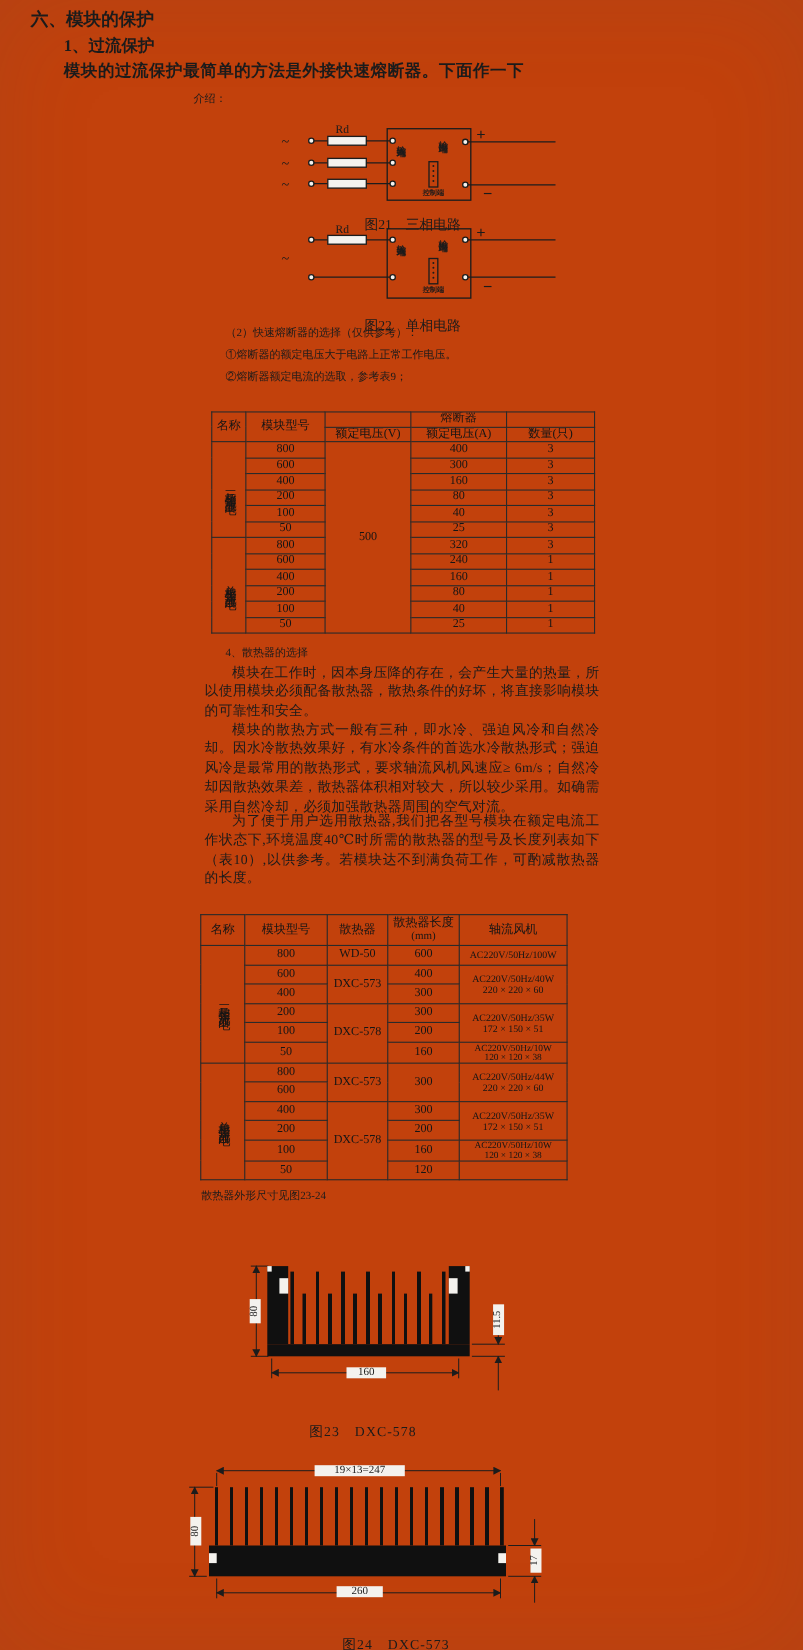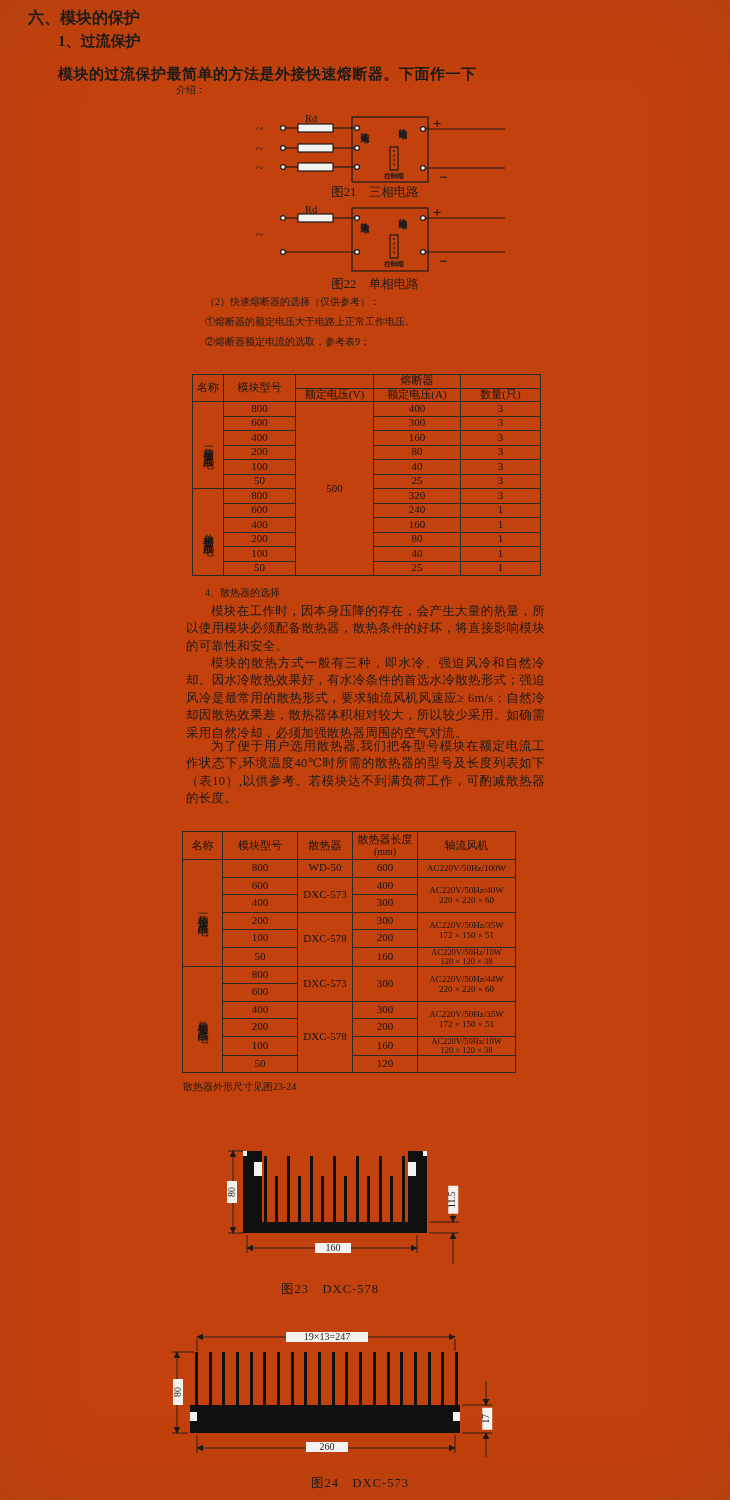--- a/index.html
+++ b/index.html
@@ -13,21 +13,21 @@
     font-family:"Liberation Serif","DejaVu Serif",serif;
     color:#1b1b1b;
     overflow:hidden;
   }
   .abs{position:absolute;}
   .heading{font-family:"Liberation Sans","DejaVu Sans",sans-serif;font-weight:700;font-size:16px;}
   .sub{font-size:15px;font-weight:600;}
   .intro{font-size:15px;font-weight:600;letter-spacing:.5px;}
   .small{font-size:10px;}
   .tbltitle{font-size:12.5px;letter-spacing:2px;}
-  .caption{font-size:12.5px;text-align:center;}
+  .caption{font-size:12.5px;text-align:center;margin-top:12px;}
   
   .fig{position:absolute;}
   .fig svg{position:absolute;left:0;top:0;}
   .aclab{position:absolute;font-size:13px;line-height:1;}
   .rdlab{position:absolute;font-size:10.5px;line-height:1;font-family:"Liberation Serif",serif;}
   .vlabel{position:absolute;writing-mode:vertical-rl;text-orientation:upright;
     font-family:"Liberation Sans","DejaVu Sans",sans-serif;
     font-weight:700;font-size:8.5px;line-height:1;letter-spacing:1px;}
   .ctrl{position:absolute;font-size:6.5px;line-height:1;text-align:center;
     font-family:"Liberation Sans",sans-serif;font-weight:700;}
@@ -57,21 +57,21 @@
     text-align:center;padding:0 1px;font-family:"Liberation Serif",serif;}
   .rot{transform:rotate(-90deg);transform-origin:center center;}
 </style>
 </head>
 <body>
 
 <div id="page">
 
   <div class="abs heading" style="left:28px;top:8px;">六、模块的保护</div>
   <div class="abs sub" style="left:58px;top:32px;">1、过流保护</div>
-  <div class="abs intro" style="left:58px;top:65px;">模块的过流保护最简单的方法是外接快速熔断器。下面作一下</div>
+  <div class="abs intro" style="left:58px;top:55px;">模块的过流保护最简单的方法是外接快速熔断器。下面作一下</div>
   <div class="abs small" style="left:176px;top:83px;">介绍：</div>
 
   <div class="fig" id="fig21" style="left:240px;top:113px;width:270px;height:78px;">
     <svg width="270" height="78" viewBox="0 0 270 78">
       <g stroke="#1c1c1c" stroke-width="1.2" fill="none">
 
         <circle cx="43" cy="15" r="2.4" fill="#f4f2ee"></circle>
         <line x1="45.4" y1="15" x2="58" y2="15"></line>
         <rect x="58" y="11" width="35" height="8" fill="#f4f2ee"></rect>
         <line x1="93" y1="15" x2="114.6" y2="15"></line>

